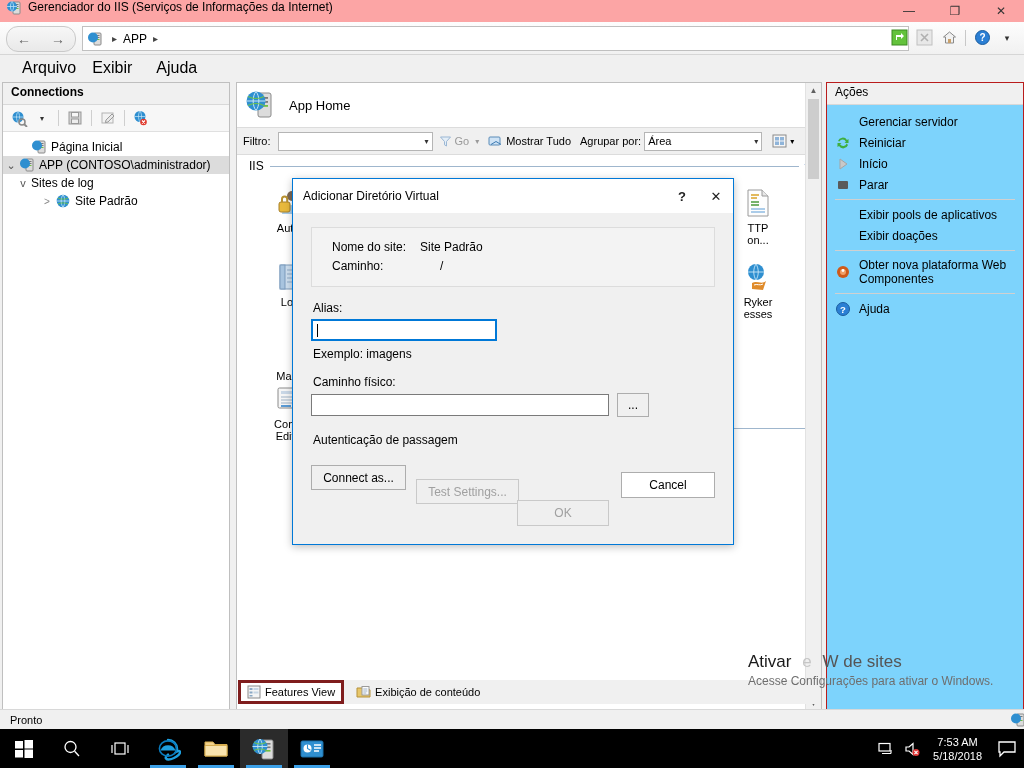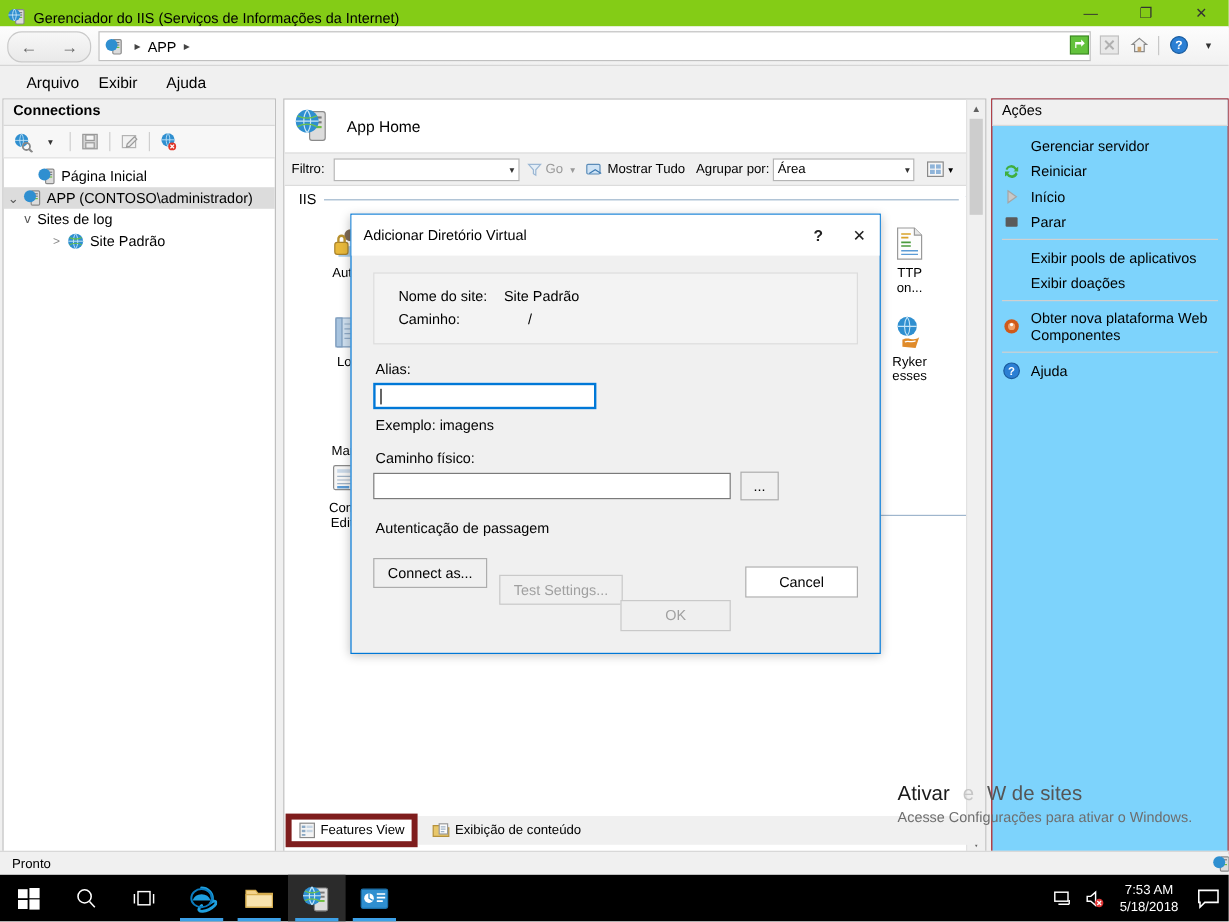--- a/index.html
+++ b/index.html
@@ -13,23 +13,23 @@
   }
   #app {
     position: relative;
     width: 1024px; height: 768px;
     background: #f0f0f0;
   }
 
   
   .titlebar {
     position: absolute; left:0; top:0; width:1024px; height:22px;
-    background:#84cc16;
+    background:#fca5a5;
     border-bottom:1px solid #e4e4e4;
-    display:flex; align-items:flex-end;
+    display:flex; align-items:flex-start;
   }
   .titlebar .tb-icon { margin-left:6px; margin-right:6px; width:16px; height:16px; position:relative;}
   .titlebar .tb-text { font-size:12px; color:#000; }
   .winbtns { position:absolute; right:0; top:0; height:22px; display:flex; }
   .winbtn { width:46px; height:22px; display:flex; align-items:center; justify-content:center;
             font-size:12px; color:#333; }
 
   
   .navbar {
     position:absolute; left:0; top:22px; width:1024px; height:32px;
@@ -46,21 +46,21 @@
   .addr-ico { width:16px; height:16px; margin-left:4px; margin-right:3px; position:relative;}
   .crumbsep { color:#444; font-size:10px; margin:0 6px; }
   .crumb { font-size:12px; color:#000; }
   .navtools { position:absolute; right:6px; top:4px; height:23px; display:flex; align-items:center; gap:3px;}
   .navtool { width:22px; height:22px; display:flex; align-items:center; justify-content:center; }
   .navsep { width:1px; height:16px; background:#c8c8c8; margin:0 2px; }
 
   
   .menubar { position:absolute; left:0; top:55px; width:1024px; height:26px;
              background:#f0f0f0; display:flex; align-items:center; padding-left:14px; }
-  .menuitem { font-size:13px; padding:3px 8px; color:#000; }
+  .menuitem { font-size:16px; padding:3px 8px; color:#000; }
 
   
   .conn-panel { position:absolute; left:2px; top:82px; width:226px; height:628px;
                 background:#fff; border:1px solid #bfbfbf; }
   .panel-head { height:19px; background:#f0f0f0;
                 border-bottom:1px solid #d8d8d8;
                 font-weight:bold; font-size:12px; padding:2px 0 0 8px; color:#000; }
   .conn-toolbar { height:26px; background:#f7f7f7; border-bottom:1px solid #e0e0e0;
                   display:flex; align-items:center; padding-left:6px; gap:3px; }
   .ctool { width:20px; height:20px; display:flex; align-items:center; justify-content:center; }
@@ -106,21 +106,21 @@
   .act-item { display:flex; align-items:center; height:21px; padding-left:8px; font-size:12px;}
   .act-ico { width:16px; height:16px; margin-right:8px; flex:0 0 16px; position:relative; }
   .act-txt { font-size:12px; line-height:14px; }
   .act-sep { height:1px; background:#d0d0d0; margin:4px 8px 4px 8px; }
   .act-item.two { height:34px; align-items:center;}
 
   
   .viewtabs { position:absolute; left:238px; top:680px; width:580px; height:24px;
               display:flex; align-items:center; gap:6px; background:#f0f0f0; }
   .vtab { display:flex; align-items:center; gap:4px; padding:2px 6px; font-size:11px; }
-  .vtab.active { border:5px solid #7f1d1d; background:#fff; }
+  .vtab.active { border:3px solid #7f1d1d; background:#fff; }
 
   
   .statusbar { position:absolute; left:0; top:709px; width:1024px; height:20px;
                background:#f0f0f0; border-top:1px solid #d8d8d8;
                display:flex; align-items:center; padding-left:10px; font-size:11px; }
   .statusbar .sb-right { position:absolute; right:8px; top:2px; width:16px; height:16px;}
 
   
   .watermark { position:absolute; left:748px; top:652px; width:280px;
                color:#8a8a8a; text-align:left; pointer-events:none; }

